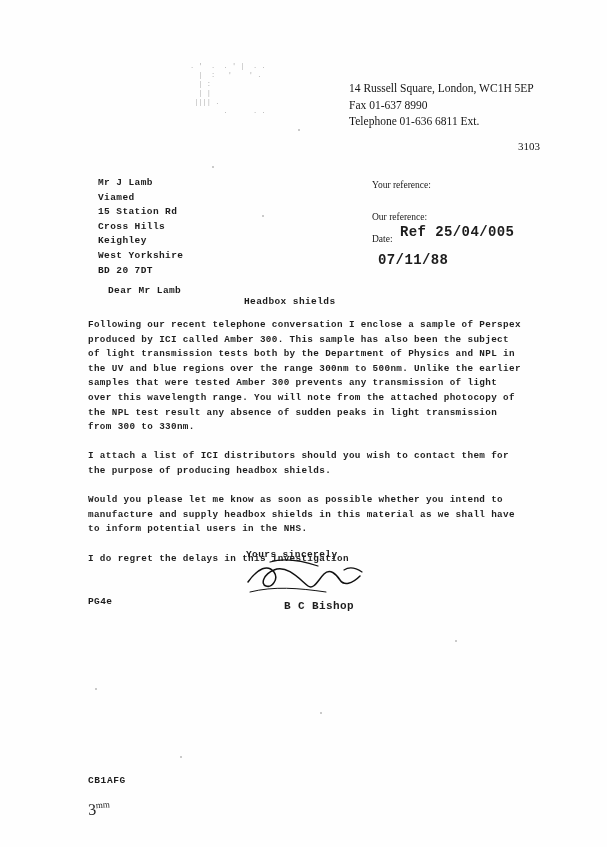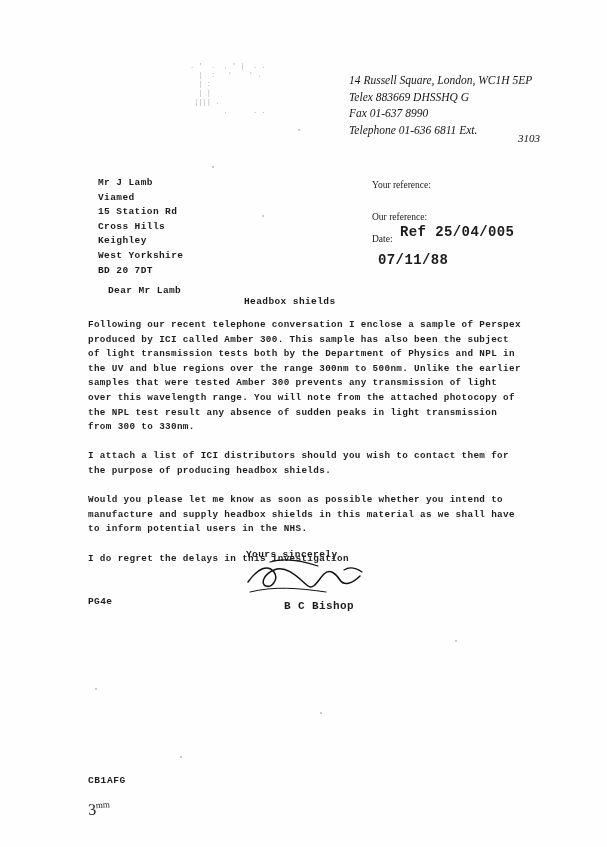--- a/index.html
+++ b/index.html
@@ -87,27 +87,26 @@
     font-size: 7px;
     line-height: 9px;
     opacity: 0.75;
   }
   .scan-marks div { white-space: pre; }
 
   
   .hd-address {
     position: absolute;
     left: 349px;
-    top: 72px;
+    top: 80px;
     width: 230px;
     font-family: "Liberation Serif", serif;
     font-size: 11.5px;
     line-height: 16.5px;
     color: #151515;
-    font-style: italic;
   }
   .hd-address .ext-num {
     position: absolute;
     left: 169px;
     top: 58px;
     font-family: "Liberation Serif", serif;
     font-size: 11px;
   }
 
   
@@ -265,21 +264,20 @@
     <div>. '  .  . ' |  . .</div>
     <div>  |  :   '    ' .</div>
     <div>  | :</div>
     <div>  | |</div>
     <div> |||| .</div>
     <div>        .      . .</div>
   </div>
 
   <div class="hd-address">
     <div>14 Russell Square, London, WC1H 5EP</div>
-    <div>Telex 883669 DHSSHQ G</div>
     <div>Fax 01-637 8990</div>
     <div>Telephone 01-636 6811  Ext.</div>
     <div class="ext-num">3103</div>
   </div>
 
   <div class="recipient">
     <div>Mr J Lamb</div>
     <div>Viamed</div>
     <div>15 Station Rd</div>
     <div>Cross Hills</div>

